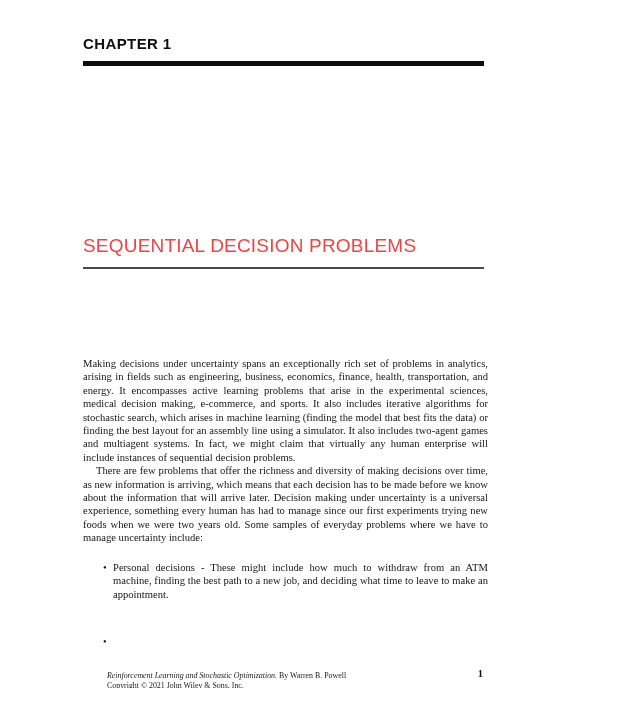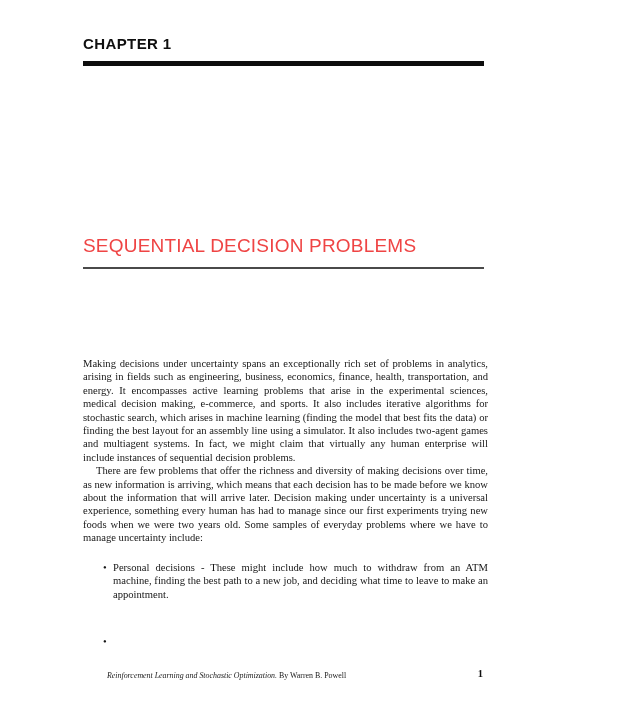--- a/index.html
+++ b/index.html
@@ -138,17 +138,18 @@
         <span class="bullet-dot">•</span>
       </li>
     </ul>
   </div>
 
   <div class="footer">
     <div class="footer-line">
       <span class="footer-book-title">Reinforcement Learning and Stochastic Optimization.</span>
       <span>By Warren B. Powell</span>
     </div>
+    <div class="footer-line">Copyright © 2021 John Wiley &amp; Sons, Inc.</div>
   </div>
 
   <div class="page-number">1</div>
 
 </div>
 
 </body></html>

